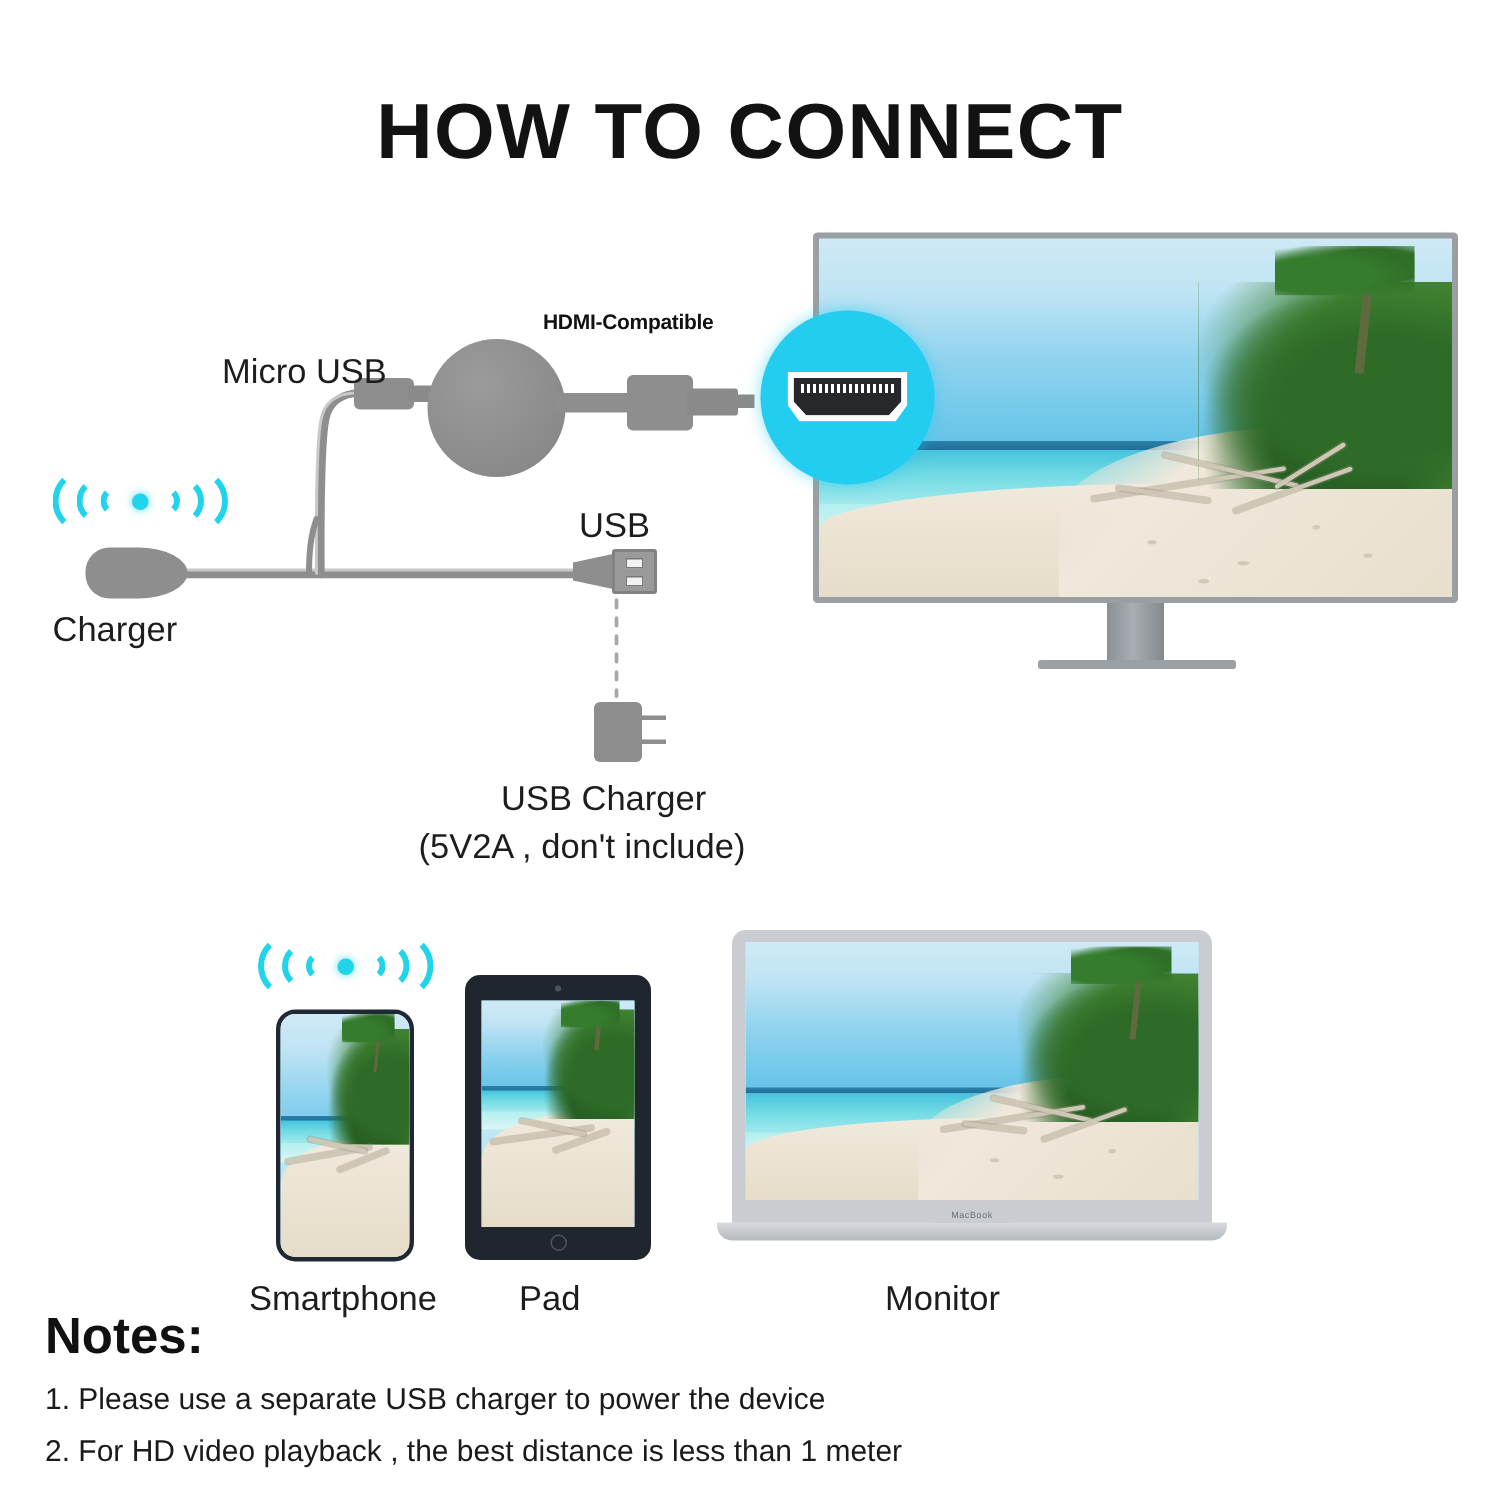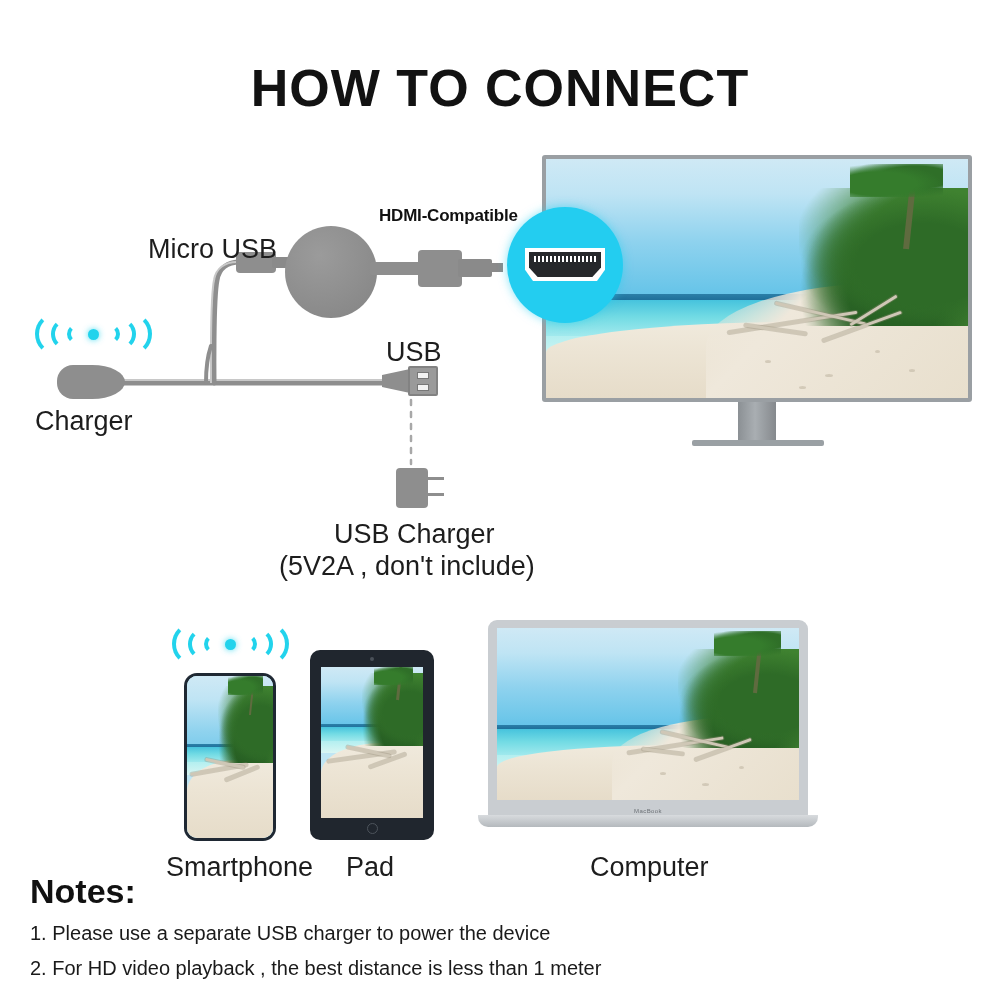--- a/index.html
+++ b/index.html
@@ -31,21 +31,21 @@
     font-size: 52px;
     font-weight: 700;
     letter-spacing: 1px;
     color: #121212;
     white-space: nowrap;
   }
 
   
   .lbl {
     position: absolute;
-    font-size: 27px;
+    font-size: 23px;
     color: #1d1d1d;
     white-space: nowrap;
   }
 
   
   #tv-wrap { position: absolute; left: 542px; top: 155px; width: 440px; height: 290px; }
   #tv-frame {
     position: absolute; left: 0; top: 0;
     width: 430px; height: 247px;
     border: 4px solid #9a9fa3;
@@ -150,22 +150,22 @@
     background:#26282b;
     clip-path: polygon(0 0, 100% 0, 100% 62%, 88% 100%, 12% 100%, 0 62%);
   }
   #hdmi-port .pins {
     position:absolute; left:9px; top:8px; width:62px; height:6px;
     background: repeating-linear-gradient(to right,#ffffff 0 2px, #26282b 2px 4px);
   }
 
   
   #hdmi-label {
-    position:absolute; left:379px; top:206px;
-    font-size:17px; font-weight:700; letter-spacing:-0.2px;
+    position:absolute; left:362px; top:206px;
+    font-size:14px; font-weight:700; letter-spacing:-0.2px;
     color:#111; white-space:nowrap;
   }
 
   
   #dongle-body {
     position:absolute; left:285px; top:226px;
     width:92px; height:92px; border-radius:50%;
     background: radial-gradient(circle at 38% 32%, #9b9b9b 0%, #8e8e8e 55%, #838383 100%);
   }
   #dongle-arm {
@@ -494,19 +494,19 @@
             <span style="left:68%;top:90%;width:7px;height:3px;"></span>
             <span style="left:80%;top:80%;width:5px;height:3px;"></span>
           </div>
         </div>
       </div>
       <div class="brand">MacBook</div>
     </div>
     <div class="notch"></div>
     <div class="base"></div>
   </div>
-  <div class="lbl" id="computer-label">Computer</div>
+  <div class="lbl" id="computer-label">Monitor</div>
 
   <div id="notes-title">Notes:</div>
   <div class="note-line" id="note-1">1. Please use a separate USB charger to power the device</div>
   <div class="note-line" id="note-2">2. For HD video playback , the best distance is less than 1 meter</div>
 
 </div>
 
 </body></html>

